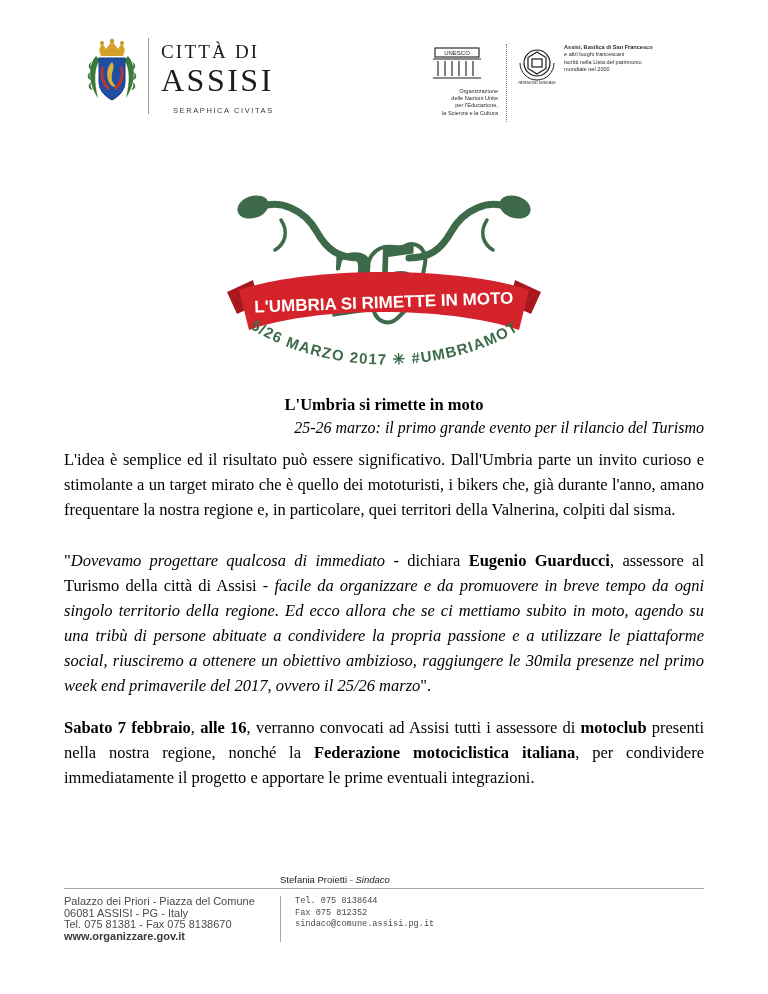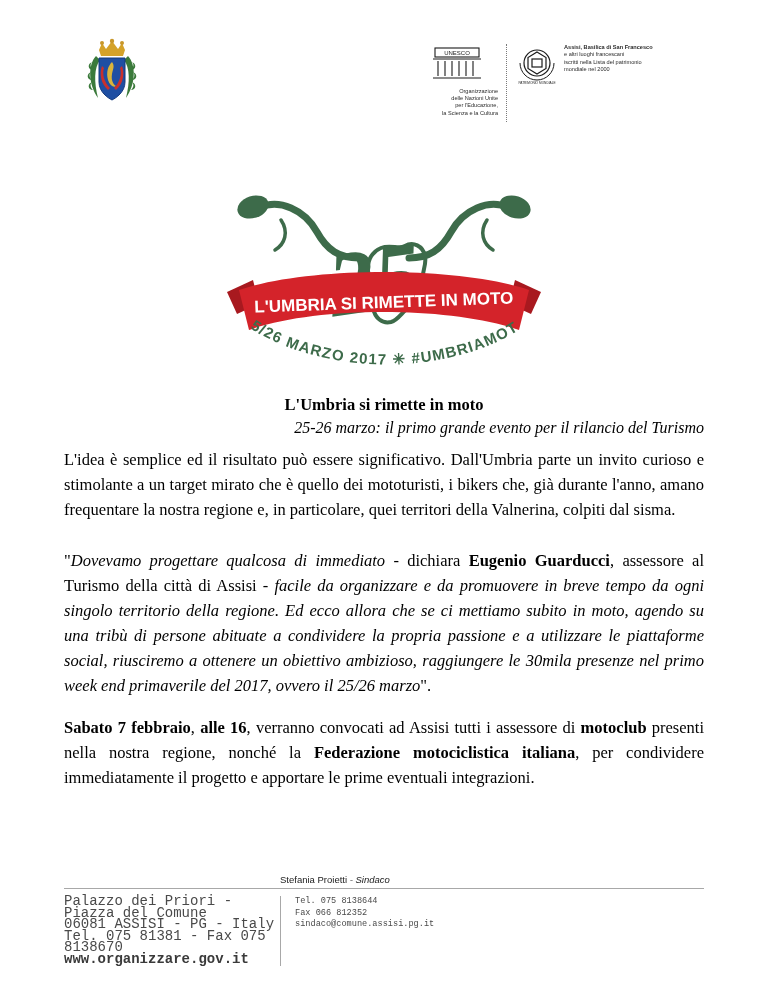--- a/index.html
+++ b/index.html
@@ -172,22 +172,22 @@
   .footer-sign i { font-style: italic; }
   .footer-rule {
     border-top: 1px solid #a8a8a8;
     width: 100%;
   }
   .footer-cols {
     display: flex;
     margin-top: 7px;
   }
   .footer-left {
-    font-family: Liberation Mono, monospace;
-    font-size: 14px;
+    font-family: Liberation Sans, sans-serif;
+    font-size: 11px;
     line-height: 11.6px;
     color: #4a4a4a;
     width: 216px;
   }
   .footer-left .site { font-weight: bold; color: #3a3a3a; }
   .footer-divider {
     border-left: 1px solid #a8a8a8;
     margin-right: 14px;
   }
   .footer-right {
@@ -226,20 +226,25 @@
             <circle cx="36" cy="5" r="2" fill="#c8972a"></circle>
 
             <path d="M13,20 L39,20 L39,44 C39,54 30,60 26,62 C22,60 13,54 13,44 Z" fill="#1f4fa3" stroke="#143a7d" stroke-width="1"></path>
 
             <path d="M20,26 L32,26 L32,34 L20,34 Z" fill="#ffffff" opacity="0.0"></path>
             <path d="M26,24 C22,28 20,34 22,42 C24,48 28,50 30,48 C27,46 25,42 26,36 C27,31 29,28 26,24 Z" fill="#d9b43a"></path>
             <path d="M18,30 C16,36 18,44 24,50 L22,52 C15,46 13,36 16,28 Z" fill="#c9302c"></path>
             <path d="M34,30 C36,36 34,44 28,50 L30,52 C37,46 39,36 36,28 Z" fill="#c9302c"></path>
           </g>
         </svg>
+      </div>
+      <div class="citta-block">
+        <div class="citta-line1">CITTÀ DI</div>
+        <div class="citta-line2">ASSISI</div>
+        <div class="citta-line3">SERAPHICA CIVITAS</div>
       </div>
     </div>
 
     <div class="header-right">
       <div class="unesco-col">
         <svg class="unesco-temple" viewBox="0 0 60 40">
           <g stroke="#1b1b1b" stroke-width="1.1" fill="none">
             <rect x="8" y="6" width="44" height="9"></rect>
             <text x="30" y="13" font-size="6" text-anchor="middle" fill="#1b1b1b" stroke="none" font-family="Liberation Sans, sans-serif">UNESCO</text>
             <line x1="6" y1="17" x2="54" y2="17"></line>
@@ -337,19 +342,19 @@
     <div class="footer-cols">
       <div class="footer-left">
         <div>Palazzo dei Priori - Piazza del Comune</div>
         <div>06081 ASSISI - PG - Italy</div>
         <div>Tel. 075 81381 - Fax 075 8138670</div>
         <div class="site">www.organizzare.gov.it</div>
       </div>
       <div class="footer-divider"></div>
       <div class="footer-right">
         <div>Tel. 075 8138644</div>
-        <div>Fax 066 812352</div>
+        <div>Fax 075 812352</div>
         <div>sindaco@comune.assisi.pg.it</div>
       </div>
     </div>
   </div>
 
 </div>
 
 </body></html>

